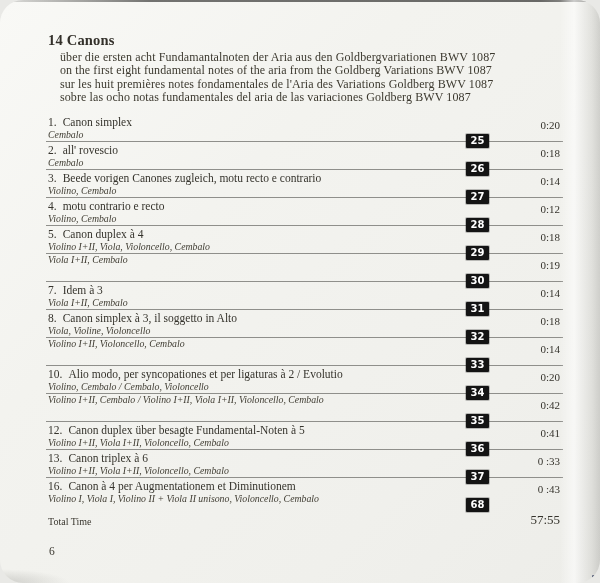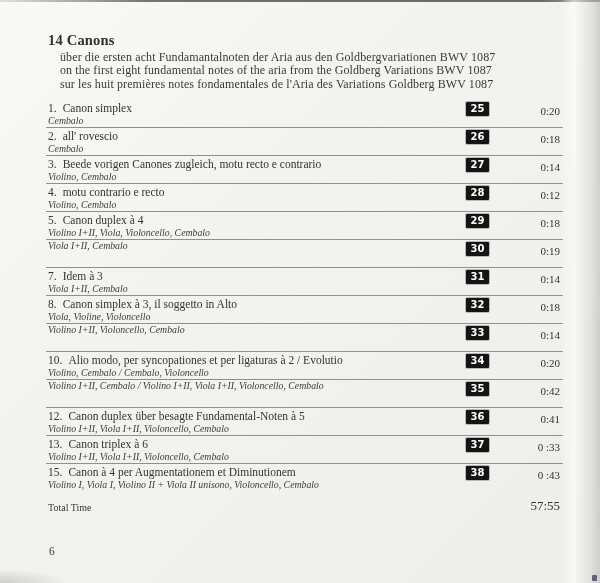--- a/index.html
+++ b/index.html
@@ -3,20 +3,21 @@
 <meta charset="utf-8">
 <style>
   html,body{margin:0;padding:0;background:#e9e9e6;}
   .page{
     position:relative;
     width:600px;height:583px;
     background:linear-gradient(135deg,#f9f9f6 0%,#f3f3ef 35%,#f0f0ec 75%,#ededE9 100%);
     font-family:"Liberation Serif", serif;
     color:#38352e;
     overflow:hidden;
+    border-radius:23px;
   }
   .scan-topline{
     position:absolute;top:0;left:0;right:0;height:2px;
     background:linear-gradient(to right, rgba(80,80,78,0.15), rgba(70,70,68,0.75) 25%, rgba(70,70,68,0.8) 90%, rgba(70,70,68,0.4));
   }
   .scan-right-shadow{
     position:absolute;top:0;bottom:0;right:0;width:40px;
     background:linear-gradient(to right, rgba(255,255,255,0) 0%, rgba(255,255,255,0.55) 35%, rgba(150,150,146,0.18) 80%, rgba(120,120,116,0.28) 100%);
     pointer-events:none;
   }
@@ -49,21 +50,21 @@
   .track-titleline{
     font-size:11.5px;line-height:14px;padding-top:1px;
     white-space:nowrap;color:#35332c;
   }
   .track-num{display:inline-block;margin-left:2px;margin-right:6px;}
   .track-instr{
     font-size:9.8px;line-height:11px;font-style:italic;
     color:#403d33;margin-left:2px;white-space:nowrap;
   }
   .badge{
-    position:absolute;left:420px;top:2px;width:23px;height:14px;
+    position:absolute;left:420px;top:20px;width:23px;height:14px;
     background:#141414;color:#ffffff;
     font-family:"DejaVu Sans", sans-serif;font-weight:bold;
     font-size:10px;line-height:14.5px;text-align:center;
     border-radius:1px;box-shadow:0 0 0 1px rgba(20,20,20,0.25);
   }
   .duration{
     position:absolute;right:3px;top:4px;
     font-size:11px;line-height:14px;color:#35332c;
     white-space:nowrap;
   }
@@ -82,20 +83,21 @@
 <body>
 
 <div class="page">
   <div class="scan-topline"></div>
 
   <div class="content">
     <div class="doc-title">14 Canons</div>
     <div class="desc-line">über die ersten acht Fundamantalnoten der Aria aus den Goldbergvariationen BWV 1087</div>
     <div class="desc-line">on the first eight fundamental notes of the aria from the Goldberg Variations BWV 1087</div>
     <div class="desc-line">sur les huit premières notes fondamentales de l'Aria des Variations Goldberg BWV 1087</div>
+    <div class="desc-line">sobre las ocho notas fundamentales del aria de las variaciones Goldberg BWV 1087</div>
 
     <div class="tracklist">
 
       <div class="track">
         <div class="track-titleline"><span class="track-num">1.</span><span>Canon simplex</span></div>
         <div class="track-instr">Cembalo</div>
         <div class="badge">25</div>
         <div class="duration">0:20</div>
       </div>
 
@@ -174,23 +176,23 @@
       </div>
 
       <div class="track">
         <div class="track-titleline"><span class="track-num">13.</span><span>Canon triplex à 6</span></div>
         <div class="track-instr">Violino I+II, Viola I+II, Violoncello, Cembalo</div>
         <div class="badge">37</div>
         <div class="duration">0 :33</div>
       </div>
 
       <div class="track no-rule">
-        <div class="track-titleline"><span class="track-num">15.</span><span>Canon à 4 per Augmentationem et Diminutionem</span></div>
+        <div class="track-titleline"><span class="track-num">16.</span><span>Canon à 4 per Augmentationem et Diminutionem</span></div>
         <div class="track-instr">Violino I, Viola I, Violino II + Viola II unisono, Violoncello, Cembalo</div>
-        <div class="badge">38</div>
+        <div class="badge">68</div>
         <div class="duration">0 :43</div>
       </div>
 
     </div>
 
     <div class="total-row">
       <span class="total-label">Total Time</span>
       <span class="total-duration">57:55</span>
     </div>
   </div>

